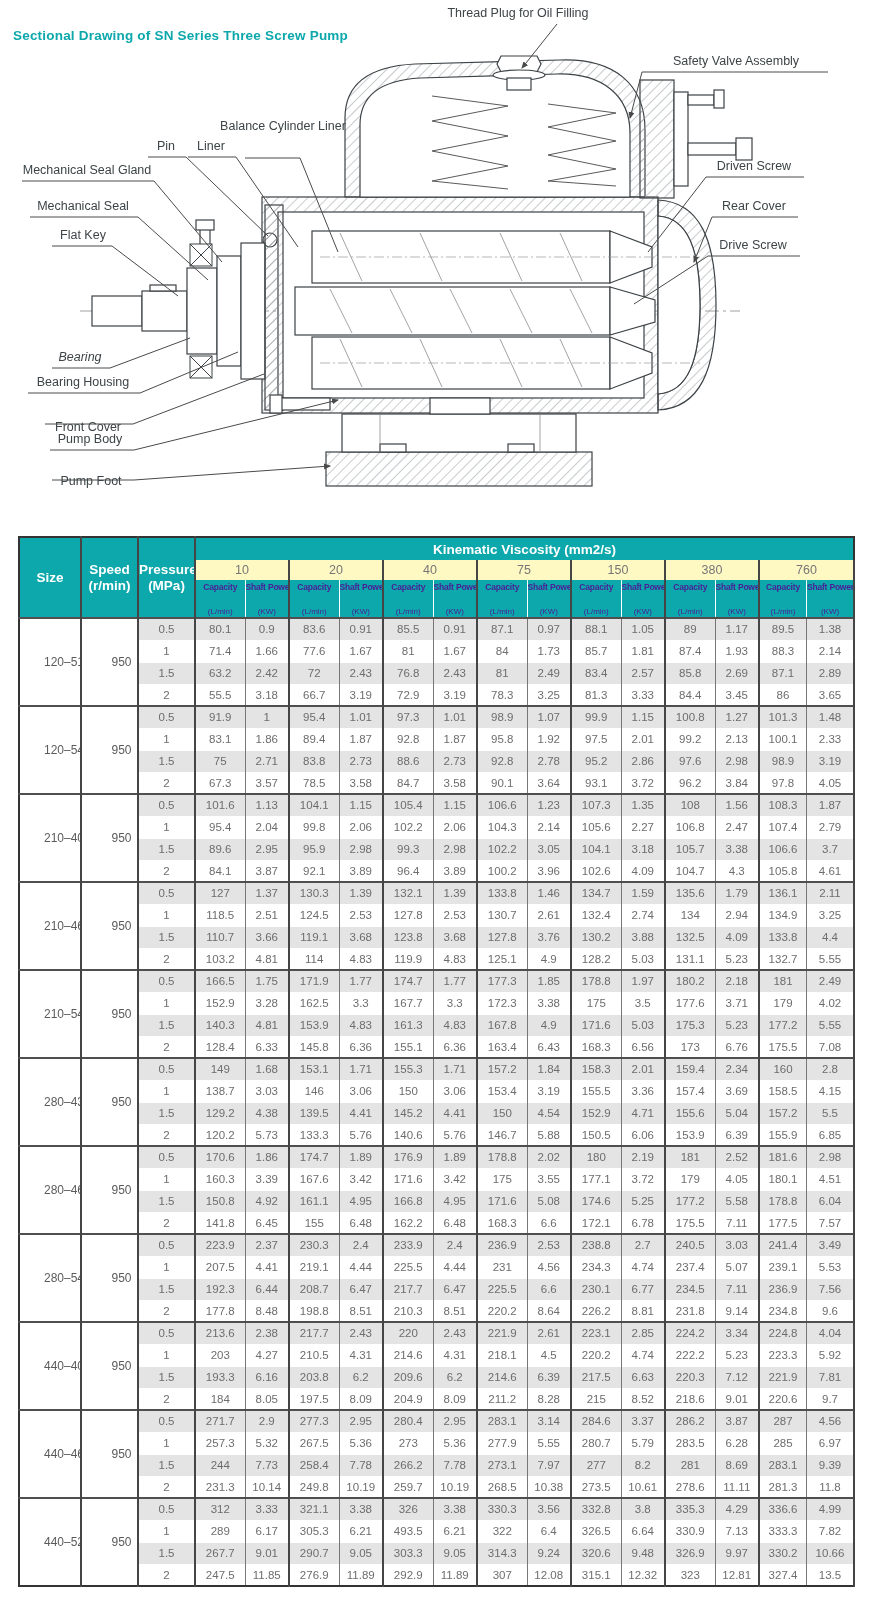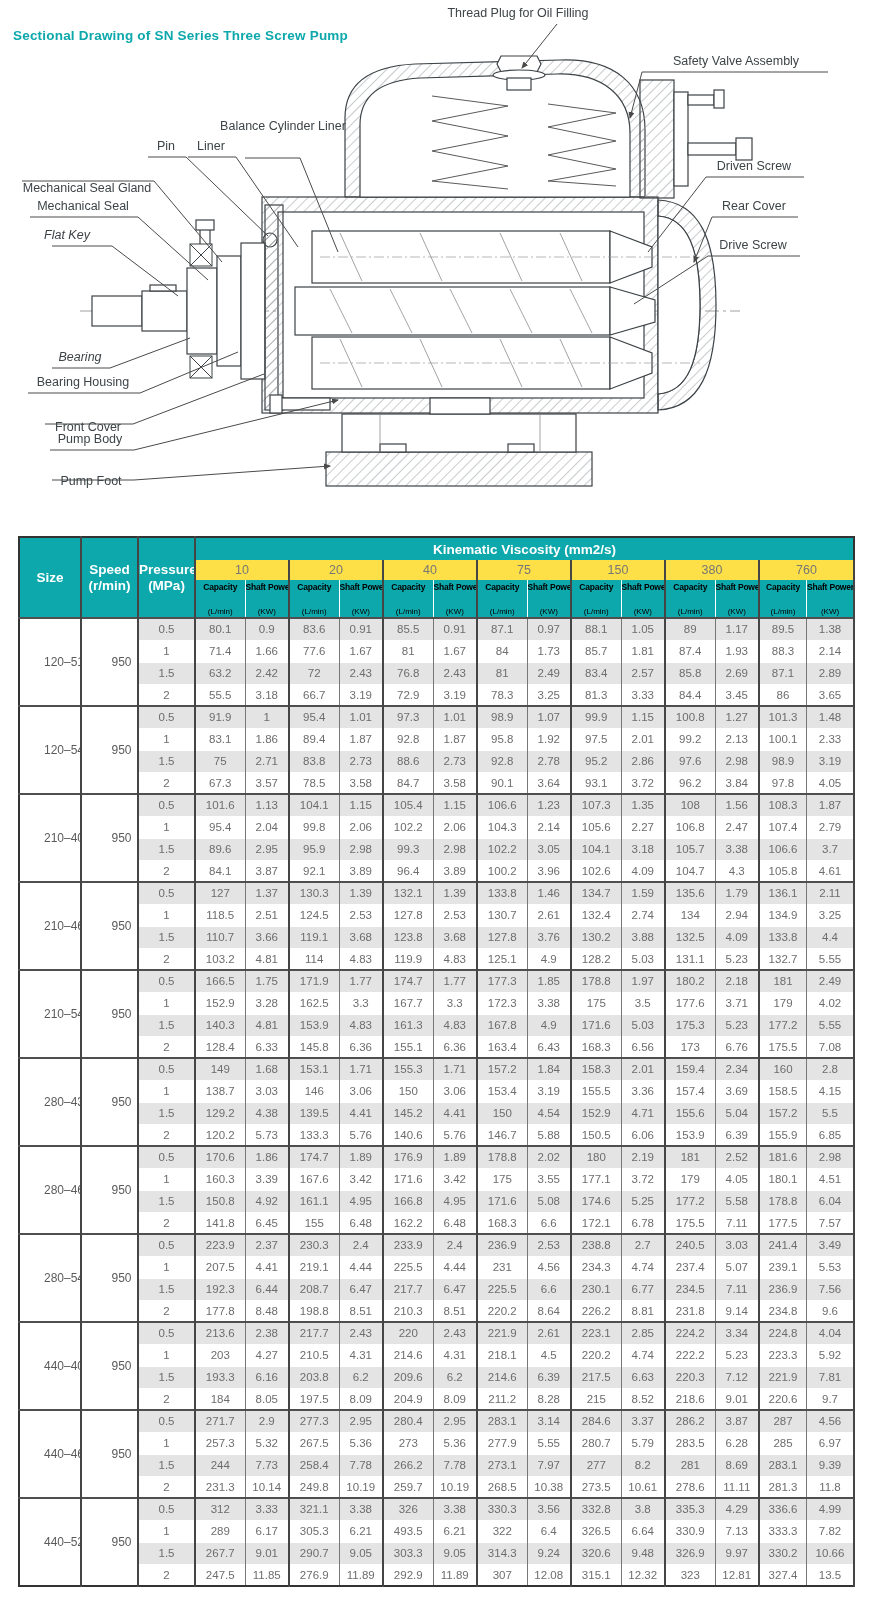--- a/index.html
+++ b/index.html
@@ -30,25 +30,25 @@
   table{border-collapse:collapse;table-layout:fixed;width:837px;border:2px solid #333;}
   th,td{text-align:center;vertical-align:middle;overflow:hidden;white-space:nowrap;}
   th.mainth{
     background:var(--accent);color:#fff;font-weight:bold;font-size:13.5px;
     border-right:2px solid var(--line-dark);line-height:1.15;
   }
   th.kv{
     background:var(--accent);color:#fff;font-weight:bold;font-size:13.5px;height:23px;
   }
   th.visc{
-    background:#fde047;color:#767676;font-weight:normal;font-size:12.5px;height:20px;
+    background:#fef9c3;color:#767676;font-weight:normal;font-size:12.5px;height:20px;
     border-right:2px solid var(--line-dark);
   }
   th.sub{
-    background:var(--accent);color:#000000;font-weight:bold;height:38px;
+    background:var(--accent);color:#4c1d95;font-weight:bold;height:38px;
     border-right:1px solid rgba(255,255,255,.75);
   }
   th.sub .l1{display:block;font-size:8.5px;letter-spacing:-0.2px;}
   th.sub .l2{display:block;font-size:8px;font-weight:normal;margin-top:15px;}
   th.sub.g-end{border-right:2px solid var(--line-dark);}
   td{height:22px;font-size:11.5px;color:var(--data-text);border-top:1px solid #fff;}
   td.cap{border-right:1px solid var(--line-mid);}
   td.pow{border-right:1px solid var(--line-mid);}
   td.pow.g-end{border-right:2px solid var(--line-dark);}
   td.pressure{border-right:2px solid var(--line-dark);}
@@ -176,23 +176,23 @@
     </g>
   </svg>
 
   <div class="page-title">Sectional Drawing of SN Series Three Screw Pump</div>
 
   <div class="dlabel" style="left:402px;top:6px;width:232px;">Thread Plug for Oil Filling</div>
   <div class="dlabel" style="left:636px;top:54px;width:200px;">Safety Valve Assembly</div>
   <div class="dlabel" style="left:146px;top:139px;width:40px;">Pin</div>
   <div class="dlabel" style="left:186px;top:139px;width:50px;">Liner</div>
   <div class="dlabel" style="left:213px;top:119px;width:140px;">Balance Cylinder Liner</div>
-  <div class="dlabel" style="left:20px;top:181px;width:134px;text-align:center;">Mechanical Seal Gland</div>
+  <div class="dlabel" style="left:20px;top:163px;width:134px;text-align:center;">Mechanical Seal Gland</div>
   <div class="dlabel" style="left:28px;top:199px;width:110px;">Mechanical Seal</div>
-  <div class="dlabel" style="left:36px;top:228px;width:62px;font-style:italic;">Flat Key</div>
+  <div class="dlabel" style="left:52px;top:228px;width:62px;">Flat Key</div>
   <div class="dlabel" style="left:704px;top:159px;width:100px;">Driven Screw</div>
   <div class="dlabel" style="left:710px;top:199px;width:88px;">Rear Cover</div>
   <div class="dlabel" style="left:706px;top:238px;width:94px;">Drive Screw</div>
   <div class="dlabel" style="left:50px;top:350px;width:60px;font-style:italic;">Bearing</div>
   <div class="dlabel" style="left:26px;top:375px;width:114px;">Bearing Housing</div>
   <div class="dlabel" style="left:43px;top:420px;width:90px;">Front Cover</div>
   <div class="dlabel" style="left:48px;top:432px;width:84px;">Pump Body</div>
   <div class="dlabel" style="left:50px;top:474px;width:82px;">Pump Foot</div>
 </div>
 

